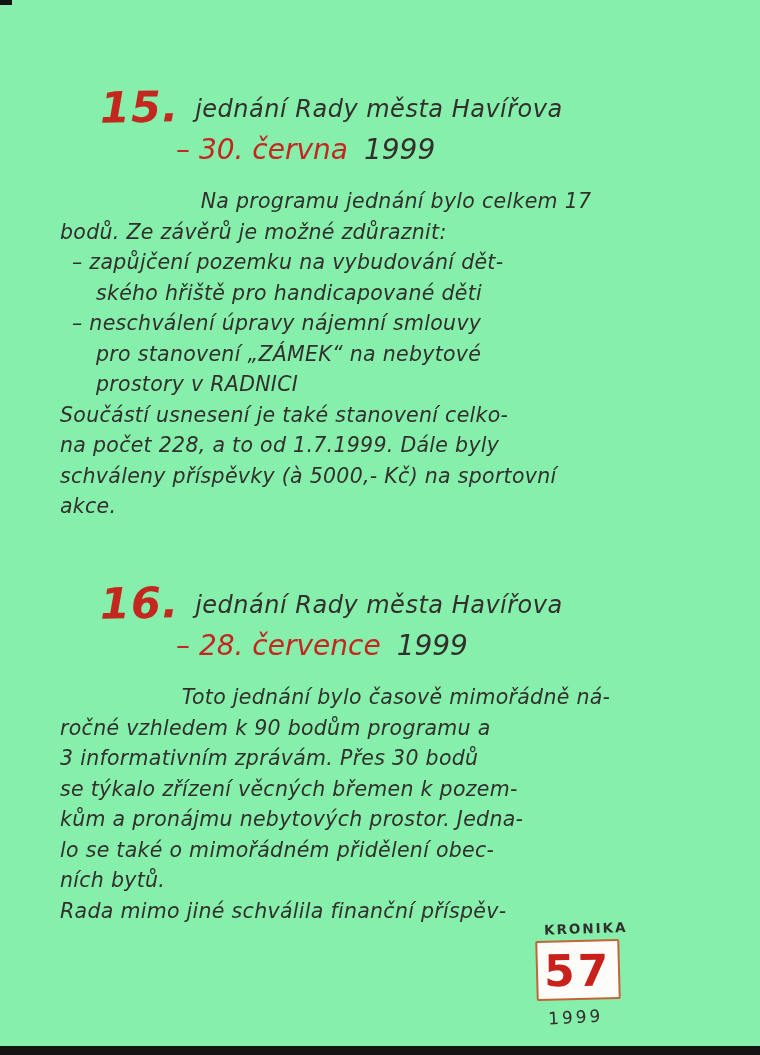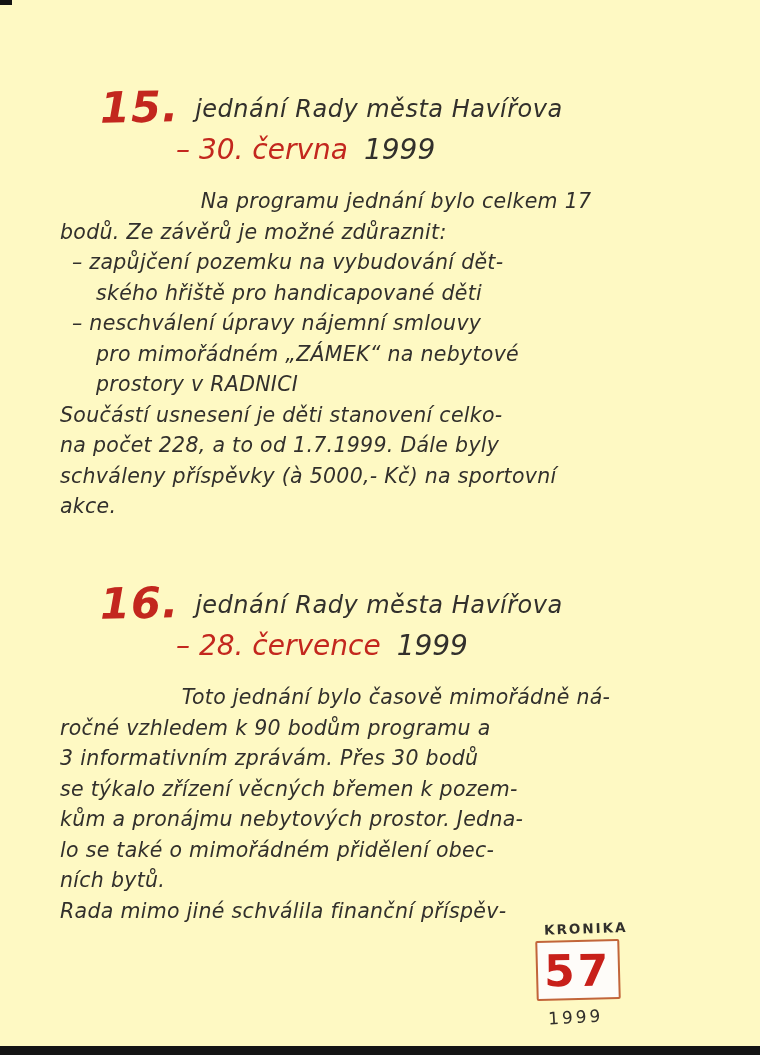--- a/index.html
+++ b/index.html
@@ -1,19 +1,19 @@
 <!DOCTYPE html>
 <html><head>
 <meta charset="utf-8">
 <style>
   html,body{margin:0;padding:0;}
   .page{
     position:relative;
     width:760px;height:1055px;
-    background:#fef9c3;
+    background:#86efac;
     overflow:hidden;
     font-family:"DejaVu Sans", sans-serif;
     font-style:italic;
     color:#32302c;
   }
   
   .corner-speck{position:absolute;left:0;top:0;width:12px;height:5px;background:#141414;}
   .bottom-bar{position:absolute;left:0;bottom:0;width:760px;height:9px;background:#141414;}
 
   
@@ -61,23 +61,23 @@
     </div>
     <div class="heading-date">
       <span class="date-red">– 30. června</span><span class="date-year">1999</span>
     </div>
     <div class="para">
       <div class="line in">Na programu jednání bylo celkem 17</div>
       <div class="line">bodů. Ze závěrů je možné zdůraznit:</div>
       <div class="line dash">– zapůjčení pozemku na vybudování dět-</div>
       <div class="line cont">ského hřiště pro handicapované děti</div>
       <div class="line dash">– neschválení úpravy nájemní smlouvy</div>
-      <div class="line cont">pro mimořádném „ZÁMEK“ na nebytové</div>
+      <div class="line cont">pro stanovení „ZÁMEK“ na nebytové</div>
       <div class="line cont">prostory v RADNICI</div>
-      <div class="line">Součástí usnesení je děti stanovení celko-</div>
+      <div class="line">Součástí usnesení je také stanovení celko-</div>
       <div class="line">na počet 228, a to od 1.7.1999. Dále byly</div>
       <div class="line">schváleny příspěvky (à 5000,- Kč) na sportovní</div>
       <div class="line">akce.</div>
     </div>
   </section>
 
   <section class="entry" id="sec16">
     <div class="heading">
       <span class="num">16.</span>
       <span class="title">jednání Rady města Havířova</span>

